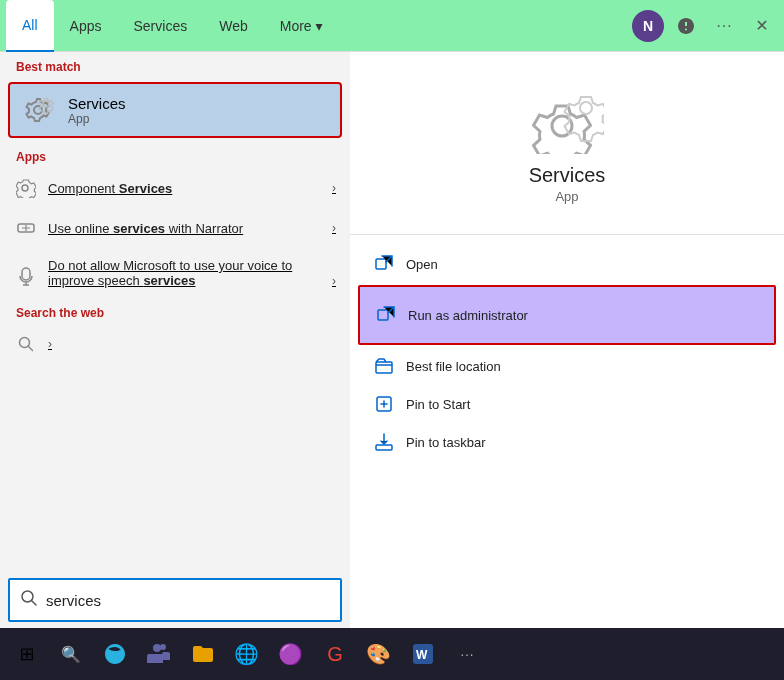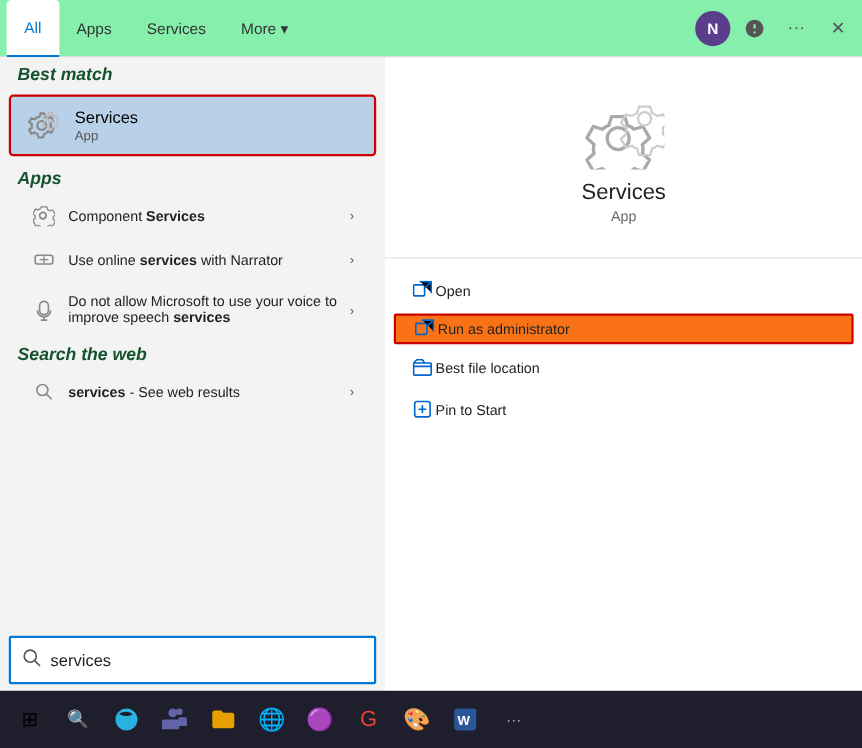--- a/index.html
+++ b/index.html
@@ -8,61 +8,62 @@
     .tab.active { background: white; border-bottom: 2px solid #0078d4; font-weight: 500; color: #0078d4; }
     .avatar-circle { width: 32px; height: 32px; background: #5a3e8c; border-radius: 50%; display: flex; align-items: center; justify-content: center; color: white; font-weight: bold; font-size: 14px; }
     .icon-btn { width: 32px; height: 32px; display: flex; align-items: center; justify-content: center; border-radius: 4px; cursor: pointer; color: #555; font-size: 16px; }
 
     
     .main { display: flex; flex: 1; overflow: hidden; }
 
     
     .left-panel { width: 350px; background: #f3f3f3; display: flex; flex-direction: column; height: 100%; }
 
-    .section-label { font-size: 16px; font-weight: 600; color: #14532d; padding: 8px 16px 4px 16px; font-style: italic; }
+    .section-label { font-size: 12px; font-weight: 600; color: #b91c1c; padding: 8px 16px 4px 16px; }
 
     
     .best-match-item { display: flex; align-items: center; gap: 12px; padding: 10px 14px; margin: 4px 8px; background: #b8d0e8; border: 2px solid #cc0000; border-radius: 4px; cursor: pointer; }
     .best-match-icon { width: 32px; height: 32px; display: flex; align-items: center; justify-content: center; }
 
     
-    .list-item { display: flex; align-items: center; gap: 10px; padding: 8px 28px; cursor: pointer; border-radius: 2px; }
+    .list-item { display: flex; align-items: center; gap: 10px; padding: 8px 14px; cursor: pointer; border-radius: 2px; text-decoration: underline; }
     .list-item .item-icon { width: 24px; height: 24px; display: flex; align-items: center; justify-content: center; flex-shrink: 0; }
     .list-item .item-text { flex: 1; color: #222; }
     .list-item .item-text .bold { font-weight: 700; }
     .list-item .chevron { color: #555; font-size: 12px; }
 
     
     .search-bar { display: flex; align-items: center; gap: 8px; background: white; border: 2px solid #0078d4; margin: 6px 8px; padding: 4px 10px; border-radius: 2px; height: 44px; }
     .search-bar .search-icon { color: #555; font-size: 16px; }
     .search-input { border: none; outline: none; font-size: 15px; width: 100%; color: #222; background: transparent; }
 
     
     .right-panel { flex: 1; background: white; display: flex; flex-direction: column; padding: 0; }
 
     .app-preview { display: flex; flex-direction: column; align-items: center; justify-content: center; padding: 40px 20px 30px 20px; border-bottom: 1px solid #e0e0e0; }
     .gear-icon-large { position: relative; width: 70px; height: 60px; margin-bottom: 12px; }
     .app-preview .app-name { font-size: 20px; color: #222; margin-bottom: 2px; }
     .app-preview .app-type { font-size: 13px; color: #666; }
 
     
     .action-list { padding: 10px 0; }
-    .action-item { display: flex; align-items: center; gap: 2px; padding: 9px 24px; cursor: pointer; text-align: center; }
-    .action-item.highlighted { background: #f97316; border: 2px solid #cc0000; margin: 2px 8px; padding: 2px 16px; border-radius: 2px; }
+    .action-item { display: flex; align-items: center; gap: 12px; padding: 9px 24px; cursor: pointer; text-align: center; }
+    .action-item.highlighted { background: #c4b5fd; border: 2px solid #cc0000; margin: 2px 8px; padding: 18px 16px; border-radius: 2px; }
     .action-item .action-icon { width: 20px; height: 20px; display: flex; align-items: center; justify-content: center; color: #0066cc; flex-shrink: 0; }
     .action-item .action-text { font-size: 13px; color: #222; }
     .taskbar-icon { width: 42px; height: 42px; display: flex; align-items: center; justify-content: center; border-radius: 4px; cursor: pointer; font-size: 20px; }
   </style>
 </head>
 <body>
 
 <div style="display:flex; align-items:center; background:#86efac; height:52px; padding:0 6px; border-bottom:1px solid #ddd;">
   <div class="tab active">All</div>
   <div class="tab">Apps</div>
   <div class="tab">Services</div>
+  <div class="tab">Web</div>
   <div class="tab">More ▾</div>
   <div style="margin-left:auto; display:flex; align-items:center; gap:6px;">
     <div class="avatar-circle">N</div>
     <div class="icon-btn">
       <svg width="18" height="18" viewBox="0 0 18 18" fill="none">
           <path d="M9 1C4.6 1 1 4.6 1 9s3.6 8 8 8 8-3.6 8-8-3.6-8-8-8zm0 12.5a1 1 0 110-2 1 1 0 010 2zm1-4.5H8V5h2v4z" fill="#555"></path>
         </svg>
     </div>
     <div class="icon-btn">···</div>
     <div class="icon-btn">✕</div>
@@ -109,44 +110,41 @@
         <svg width="20" height="20" viewBox="0 0 20 20">
             <rect x="2" y="6" width="16" height="8" rx="2" stroke="#888" stroke-width="1.5" fill="none"></rect>
             <path d="M6 10h8M10 7v6" stroke="#888" stroke-width="1.2"></path>
           </svg>
       </div>
       <div class="item-text">
         Use online <span class="bold">services</span> with Narrator
       </div>
       <div class="chevron">›</div>
     </div>
-    <div class="list-item" style="align-items:center; padding-top:10px; padding-bottom:10px;">
+    <div class="list-item" style="align-items:flex-end; padding-top:10px; padding-bottom:10px;">
       <div class="item-icon" style="margin-top:2px;">
         <svg width="20" height="20" viewBox="0 0 20 20">
             <path d="M10 2a4 4 0 014 4v4a4 4 0 01-8 0V6a4 4 0 014-4z" stroke="#888" stroke-width="1.5" fill="none"></path>
             <path d="M4 10a6 6 0 0012 0M10 16v3M7 19h6" stroke="#888" stroke-width="1.5" fill="none"></path>
           </svg>
       </div>
       <div class="item-text">
         Do not allow Microsoft to use your voice to improve speech <span class="bold">services</span>
       </div>
       <div class="chevron" style="margin-top:2px;">›</div>
     </div>
 
     <div class="section-label">Search the web</div>
     <div class="list-item">
       <div class="item-icon">
         <svg width="18" height="18" viewBox="0 0 18 18">
             <circle cx="7.5" cy="7.5" r="5" stroke="#888" stroke-width="1.5" fill="none"></circle>
             <path d="M11.5 11.5l4 4" stroke="#888" stroke-width="1.5" stroke-linecap="round"></path>
           </svg>
       </div>
-      <div class="item-text">
-        <span class="bold">services</span> - See web results
-      </div>
       <div class="chevron">›</div>
     </div>
 
 
     <div style="flex:1;"></div>
 
     <div class="search-bar">
       <div class="search-icon">
         <svg width="18" height="18" viewBox="0 0 18 18">
             <circle cx="7.5" cy="7.5" r="5.5" stroke="#555" stroke-width="1.5" fill="none"></circle>
@@ -211,20 +209,29 @@
       <div class="action-item">
         <div class="action-icon">
           <svg width="18" height="18" viewBox="0 0 18 18">
               <rect x="2" y="2" width="14" height="14" rx="2" stroke="#0066cc" stroke-width="1.5" fill="none"></rect>
               <path d="M6 9h6M9 6v6" stroke="#0066cc" stroke-width="1.5" stroke-linecap="round"></path>
             </svg>
         </div>
         <div class="action-text">Pin to Start</div>
       </div>
 
+      <div class="action-item">
+        <div class="action-icon">
+          <svg width="18" height="18" viewBox="0 0 18 18">
+              <rect x="1" y="12" width="16" height="5" rx="1" stroke="#0066cc" stroke-width="1.5" fill="none"></rect>
+              <path d="M9 1v10M6 8l3 3 3-3" stroke="#0066cc" stroke-width="1.5" stroke-linecap="round"></path>
+            </svg>
+        </div>
+        <div class="action-text">Pin to taskbar</div>
+      </div>
     </div>
   </div>
 </div>
 
 <div style="height:52px; background:#1e1e2d; display:flex; align-items:center; gap:2px; padding:0 6px; flex-shrink:0;">
   <div class="taskbar-icon" style="font-size:18px;">⊞</div>
   <div class="taskbar-icon" style="font-size:16px; color:#aaa;">🔍</div>
   <div class="taskbar-icon">
     <svg width="24" height="24" viewBox="0 0 24 24">
         <path d="M12 2C6.5 2 2 6.5 2 12s4.5 10 10 10 10-4.5 10-10S17.5 2 12 2zm0 3c2.2 0 4.2.9 5.6 2.4C16.5 8.5 14.4 9 12 9c-2.5 0-4.8-.8-6.6-2C7 5.8 9.4 5 12 5z" fill="#29b2e0"></path>

